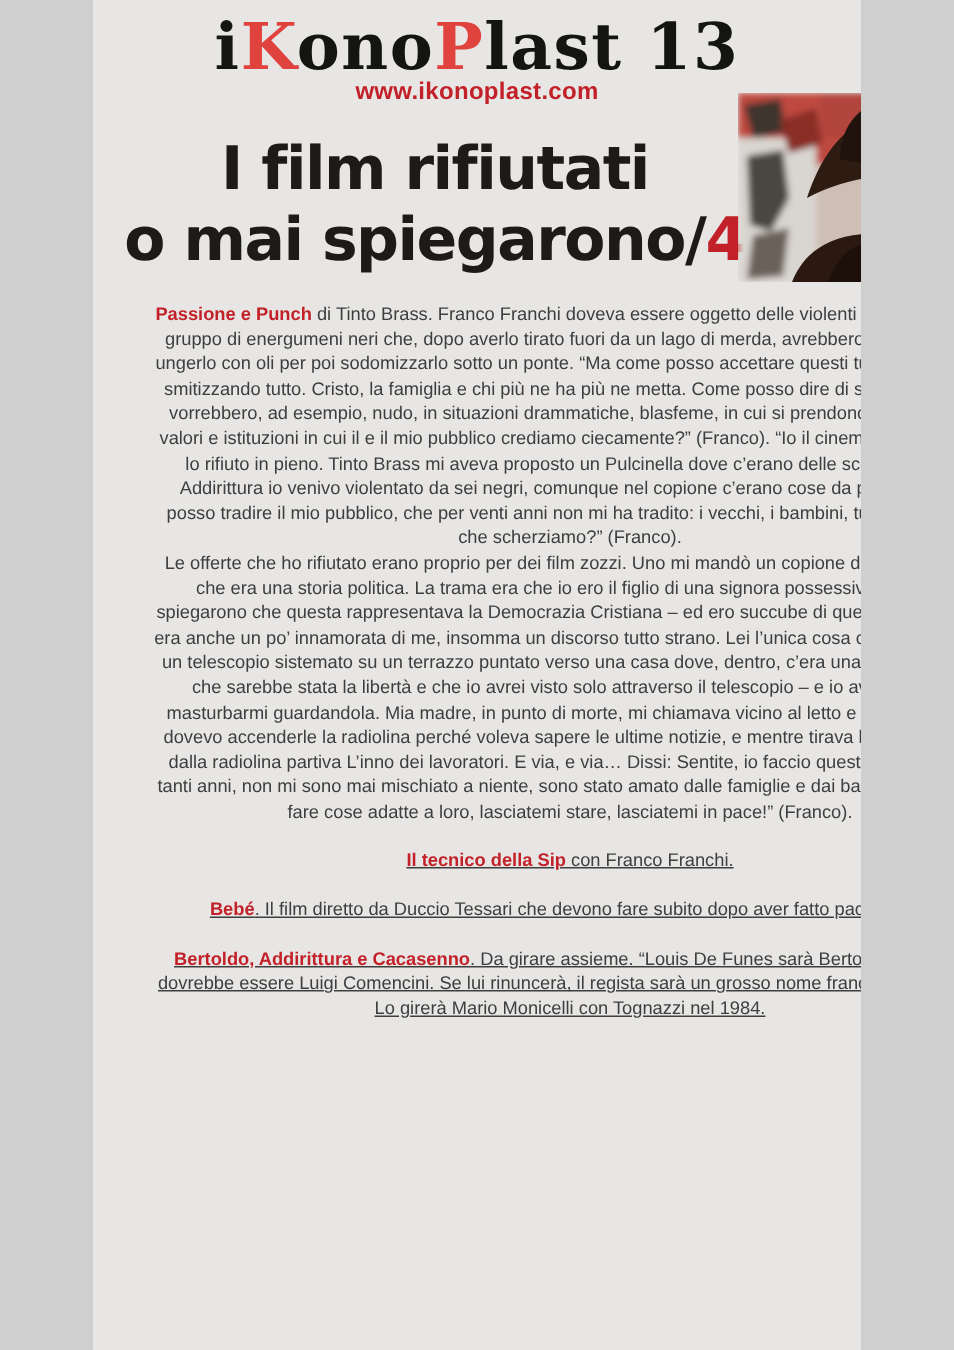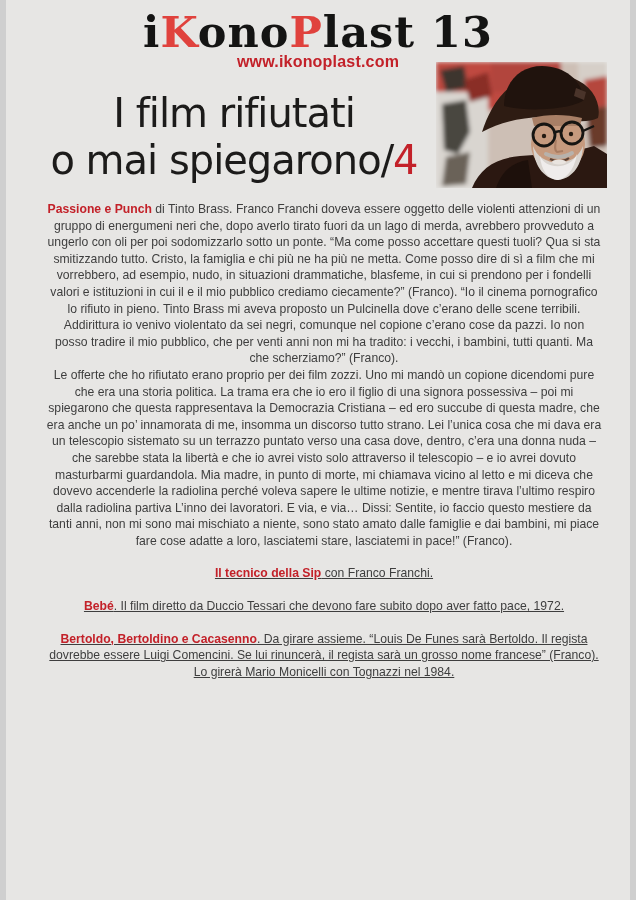--- a/index.html
+++ b/index.html
@@ -1,19 +1,19 @@
 <!DOCTYPE html>
 <html style="--page-bg: #e7e6e4; --accent-red: #c32129; --masthead-red: #e0423d; --body-text: #3e3e3e;"><head>
 <meta charset="utf-8">
 <style>
   * { margin: 0; padding: 0; box-sizing: border-box; }
   html, body { background: #cfcfcf; }
   .page {
     position: relative;
-    width: 624px;
+    width: 512px;
     height: 900px;
     margin: 0 auto;
     background: var(--page-bg, #e7e6e4);
     overflow: hidden;
     font-family: "Liberation Sans", sans-serif;
     padding-left: 20px;
   }
   .masthead {
     position: absolute;
     top: 10px; left: 0; right: 0;
@@ -35,21 +35,21 @@
     font-weight: 700;
     color: var(--accent-red, #c32129);
     text-decoration: none;
     letter-spacing: 0.2px;
   }
   .big-title {
     position: absolute;
     top: 90px; left: 20px; width: 416px;
     text-align: center;
     font-family: "DejaVu Sans", sans-serif;
-    font-weight: 400;
+    font-weight: 700;
     font-size: 40px;
     line-height: 47px;
     letter-spacing: -1px;
     color: #1c1b1a;
   }
   .big-title .red { color: var(--accent-red, #c32129); }
   .photo {
     position: absolute;
     left: 430px; top: 62px;
     width: 171px; height: 126px;
@@ -136,16 +136,16 @@
       <ellipse cx="123" cy="100" rx="7" ry="2.4" fill="#e9e4df"></ellipse>
     </svg>
   </div>
 
   <div class="article">
     <p><span class="lead">Passione e Punch</span><span> di Tinto Brass. Franco Franchi doveva essere oggetto delle violenti attenzioni di un gruppo di energumeni neri che, dopo averlo tirato fuori da un lago di merda, avrebbero provveduto a ungerlo con oli per poi sodomizzarlo sotto un ponte. “Ma come posso accettare questi tuoli? Qua si sta smitizzando tutto. Cristo, la famiglia e chi più ne ha più ne metta. Come posso dire di sì a film che mi vorrebbero, ad esempio, nudo, in situazioni drammatiche, blasfeme, in cui si prendono per i fondelli valori e istituzioni in cui il e il mio pubblico crediamo ciecamente?” (Franco). “Io il cinema pornografico lo rifiuto in pieno. Tinto Brass mi aveva proposto un Pulcinella dove c’erano delle scene terribili. Addirittura io venivo violentato da sei negri, comunque nel copione c’erano cose da pazzi. Io non posso tradire il mio pubblico, che per venti anni non mi ha tradito: i vecchi, i bambini, tutti quanti. Ma che scherziamo?” (Franco).</span></p>
     <p><span>Le offerte che ho rifiutato erano proprio per dei film zozzi. Uno mi mandò un copione dicendomi pure che era una storia politica. La trama era che io ero il figlio di una signora possessiva – poi mi spiegarono che questa rappresentava la Democrazia Cristiana – ed ero succube di questa madre, che era anche un po’ innamorata di me, insomma un discorso tutto strano. Lei l’unica cosa che mi dava era un telescopio sistemato su un terrazzo puntato verso una casa dove, dentro, c’era una donna nuda – che sarebbe stata la libertà e che io avrei visto solo attraverso il telescopio – e io avrei dovuto masturbarmi guardandola. Mia madre, in punto di morte, mi chiamava vicino al letto e mi diceva che dovevo accenderle la radiolina perché voleva sapere le ultime notizie, e mentre tirava l’ultimo respiro dalla radiolina partiva L’inno dei lavoratori. E via, e via… Dissi: Sentite, io faccio questo mestiere da tanti anni, non mi sono mai mischiato a niente, sono stato amato dalle famiglie e dai bambini, mi piace fare cose adatte a loro, lasciatemi stare, lasciatemi in pace!” (Franco).</span></p>
 
     <p class="section"><span class="lead">Il tecnico della Sip</span><span> con Franco Franchi.</span></p>
     <p class="section"><span class="lead">Bebé</span><span>. Il film diretto da Duccio Tessari che devono fare subito dopo aver fatto pace, 1972.</span></p>
-    <p class="section"><span class="lead">Bertoldo, Bertoldino e Cacasenno</span><span>. Da girare assieme. “Louis De Funes sarà Bertoldo. Il regista dovrebbe essere Luigi Comencini. Se lui rinuncerà, il regista sarà un grosso nome francese” (Franco). Lo girerà Mario Monicelli con Tognazzi nel 1984.</span></p>
+    <p class="section"><span class="lead">Bertoldo, Addirittura e Cacasenno</span><span>. Da girare assieme. “Louis De Funes sarà Bertoldo. Il regista dovrebbe essere Luigi Comencini. Se lui rinuncerà, il regista sarà un grosso nome francese” (Franco). Lo girerà Mario Monicelli con Tognazzi nel 1984.</span></p>
   </div>
 
 </div>
 
 </body></html>

